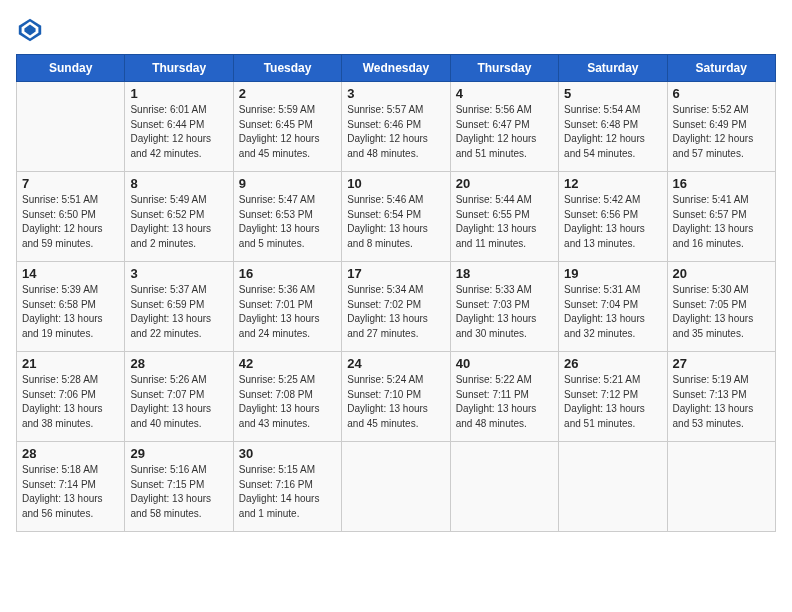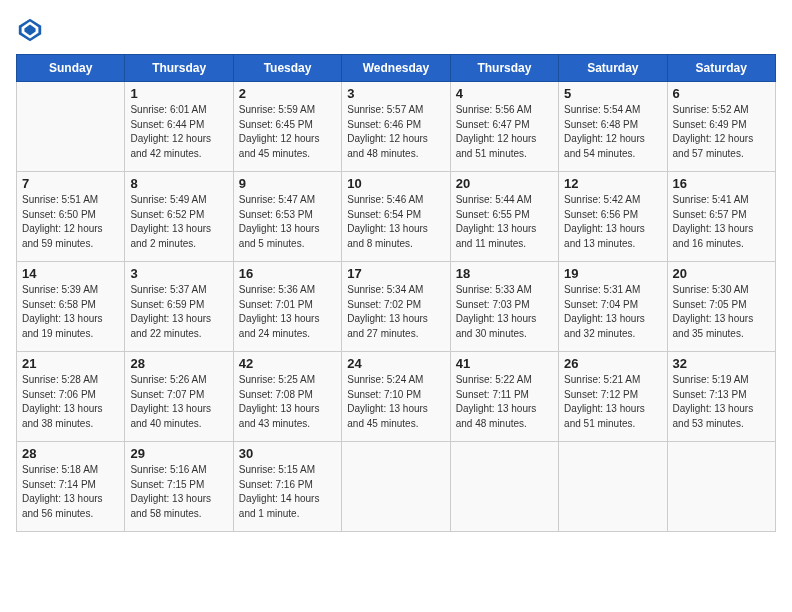--- a/index.html
+++ b/index.html
@@ -231,29 +231,29 @@
         </td>
         <td>
           <div class="day-number">42</div>
           <div class="day-info">Sunrise: 5:25 AM<br>Sunset: 7:08 PM<br>Daylight: 13 hours<br>and 43 minutes.</div>
         </td>
         <td>
           <div class="day-number">24</div>
           <div class="day-info">Sunrise: 5:24 AM<br>Sunset: 7:10 PM<br>Daylight: 13 hours<br>and 45 minutes.</div>
         </td>
         <td>
-          <div class="day-number">41</div>
+          <div class="day-number">40</div>
           <div class="day-info">Sunrise: 5:22 AM<br>Sunset: 7:11 PM<br>Daylight: 13 hours<br>and 48 minutes.</div>
         </td>
         <td>
           <div class="day-number">26</div>
           <div class="day-info">Sunrise: 5:21 AM<br>Sunset: 7:12 PM<br>Daylight: 13 hours<br>and 51 minutes.</div>
         </td>
         <td>
-          <div class="day-number">32</div>
+          <div class="day-number">27</div>
           <div class="day-info">Sunrise: 5:19 AM<br>Sunset: 7:13 PM<br>Daylight: 13 hours<br>and 53 minutes.</div>
         </td>
       </tr>
       <tr class="week-row">
         <td>
           <div class="day-number">28</div>
           <div class="day-info">Sunrise: 5:18 AM<br>Sunset: 7:14 PM<br>Daylight: 13 hours<br>and 56 minutes.</div>
         </td>
         <td>
           <div class="day-number">29</div>

